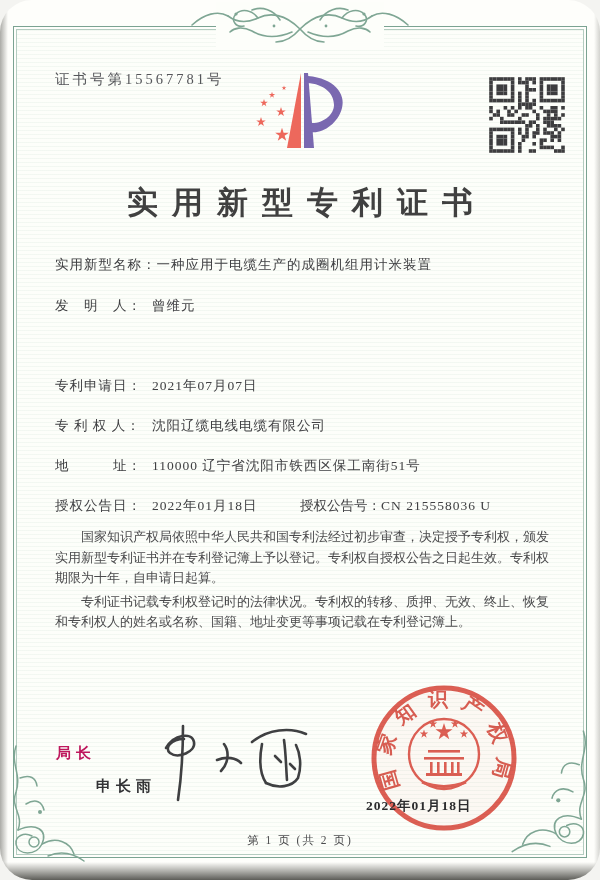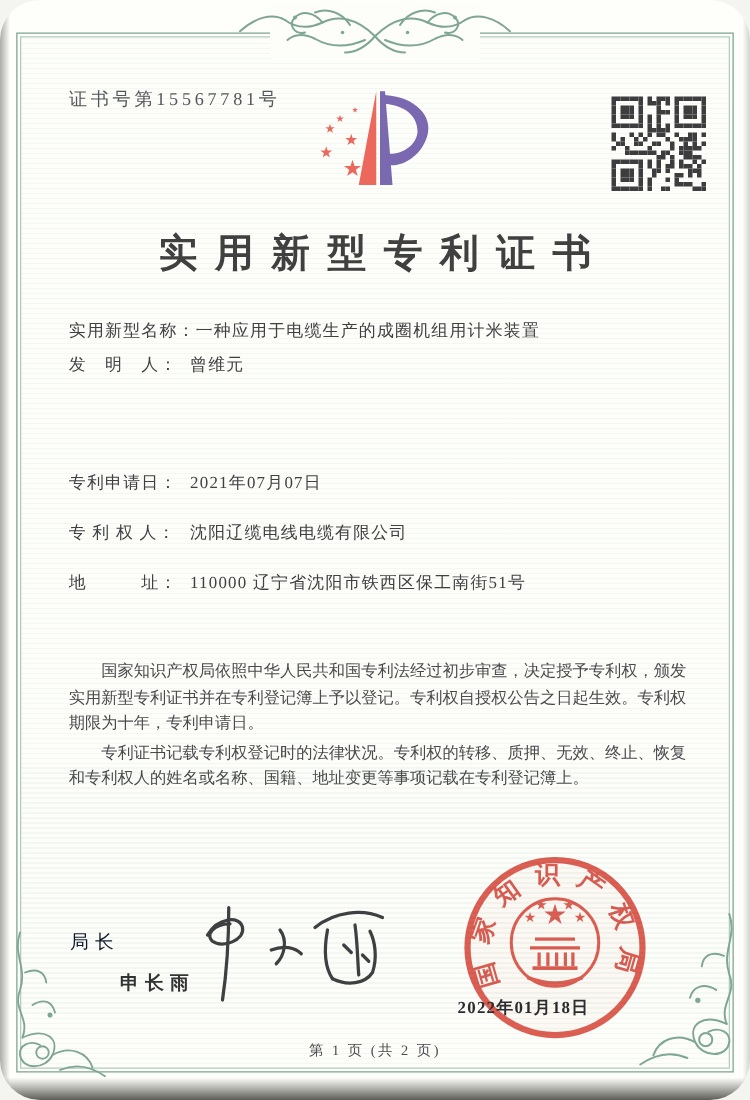--- a/index.html
+++ b/index.html
@@ -30,21 +30,21 @@
 
   .row{left:55px;white-space:nowrap;font-size:13.5px;color:#404043;}
   .flabel{display:inline-block;min-width:97px;letter-spacing:1px;}
   .fvalue{letter-spacing:1px;}
   .grant2{position:absolute;left:245px;top:0;white-space:nowrap;}
 
   .paras{left:55px;top:527px;width:494px;font-size:13px;line-height:20.5px;color:#4a4a4c;
     text-align:justify;}
   .paras p{margin:0 0 3px 0;text-indent:2em;}
 
-  .signer-title{left:56px;top:744px;font-size:15px;font-weight:400;letter-spacing:5px;color:#0f172a;}
+  .signer-title{left:56px;top:744px;font-size:15px;font-weight:700;letter-spacing:5px;color:#be185d;}
   .signer-name{left:56px;top:777px;font-size:15px;font-weight:600;letter-spacing:5px;color:#333336;margin-left:40px;}
 
   .seal-date{left:366px;top:797px;font-size:13.5px;font-weight:600;letter-spacing:1px;color:#2c2c2e;z-index:5;}
   .footer{left:0;top:833px;width:100%;text-align:center;font-size:11.5px;letter-spacing:2px;color:#4c4c4e;}
 
   .seal-wrap{position:absolute;left:356px;top:670px;width:176px;height:176px;z-index:4;
     mix-blend-mode:multiply;opacity:.92;}
   .sig-wrap{position:absolute;left:138px;top:716px;width:190px;height:95px;z-index:4;}
   .logo-wrap{position:absolute;left:238px;top:64px;width:124px;height:100px;z-index:3;}
   .qr-wrap{position:absolute;left:488px;top:76px;width:78px;height:78px;z-index:3;}
@@ -354,35 +354,39 @@
         <rect x="69.6" y="73.2" width="3.6" height="3.6" fill="#3d3d3f"></rect>
         <rect x="73.2" y="73.2" width="3.6" height="3.6" fill="#3d3d3f"></rect>
       </svg>
   </div>
 
   <div class="content title">实用新型专利证书</div>
 
   <div class="content row" style="top:256px">
     <span class="flabel">实用新型名称：</span><span class="fvalue">一种应用于电缆生产的成圈机组用计米装置</span>
   </div>
-  <div class="content row" style="top:283px">
+  <div class="content row" style="top:297px">
     <span class="flabel">发　明　人：</span><span class="fvalue">曾维元</span>
   </div>
   <div class="content row" style="top:377px">
     <span class="flabel">专利申请日：</span><span class="fvalue">2021年07月07日</span>
   </div>
   <div class="content row" style="top:417px">
     <span class="flabel">专 利 权 人：</span><span class="fvalue">沈阳辽缆电线电缆有限公司</span>
   </div>
   <div class="content row" style="top:457px">
     <span class="flabel">地　　　址：</span><span class="fvalue">110000 辽宁省沈阳市铁西区保工南街51号</span>
   </div>
+  <div class="content row" style="top:497px">
+    <span><span class="flabel">授权公告日：</span><span class="fvalue">2022年01月18日</span></span>
+    <span class="grant2"><span>授权公告号：</span><span class="fvalue">CN 215558036 U</span></span>
+  </div>
 
   <div class="content paras">
-    <p>国家知识产权局依照中华人民共和国专利法经过初步审查，决定授予专利权，颁发实用新型专利证书并在专利登记簿上予以登记。专利权自授权公告之日起生效。专利权期限为十年，专利申请日。</p>
+    <p>国家知识产权局依照中华人民共和国专利法经过初步审查，决定授予专利权，颁发实用新型专利证书并在专利登记簿上予以登记。专利权自授权公告之日起生效。专利权期限为十年，自申请日起算。</p>
     <p>专利证书记载专利权登记时的法律状况。专利权的转移、质押、无效、终止、恢复和专利权人的姓名或名称、国籍、地址变更等事项记载在专利登记簿上。</p>
   </div>
 
   <div class="content signer-title">局长</div>
   <div class="content signer-name">申长雨</div>
 
   <svg class="sig-wrap" viewBox="0 0 190 95">
     <g fill="none" stroke="#1f1f22" stroke-width="2.6" stroke-linecap="round" opacity="0.85">
       <path d="M28,32 C36,18 54,16 56,26 C58,36 40,43 32,37 C26,32 33,23 46,23"></path>
       <path d="M45,10 C45,40 43,64 40,84"></path>

